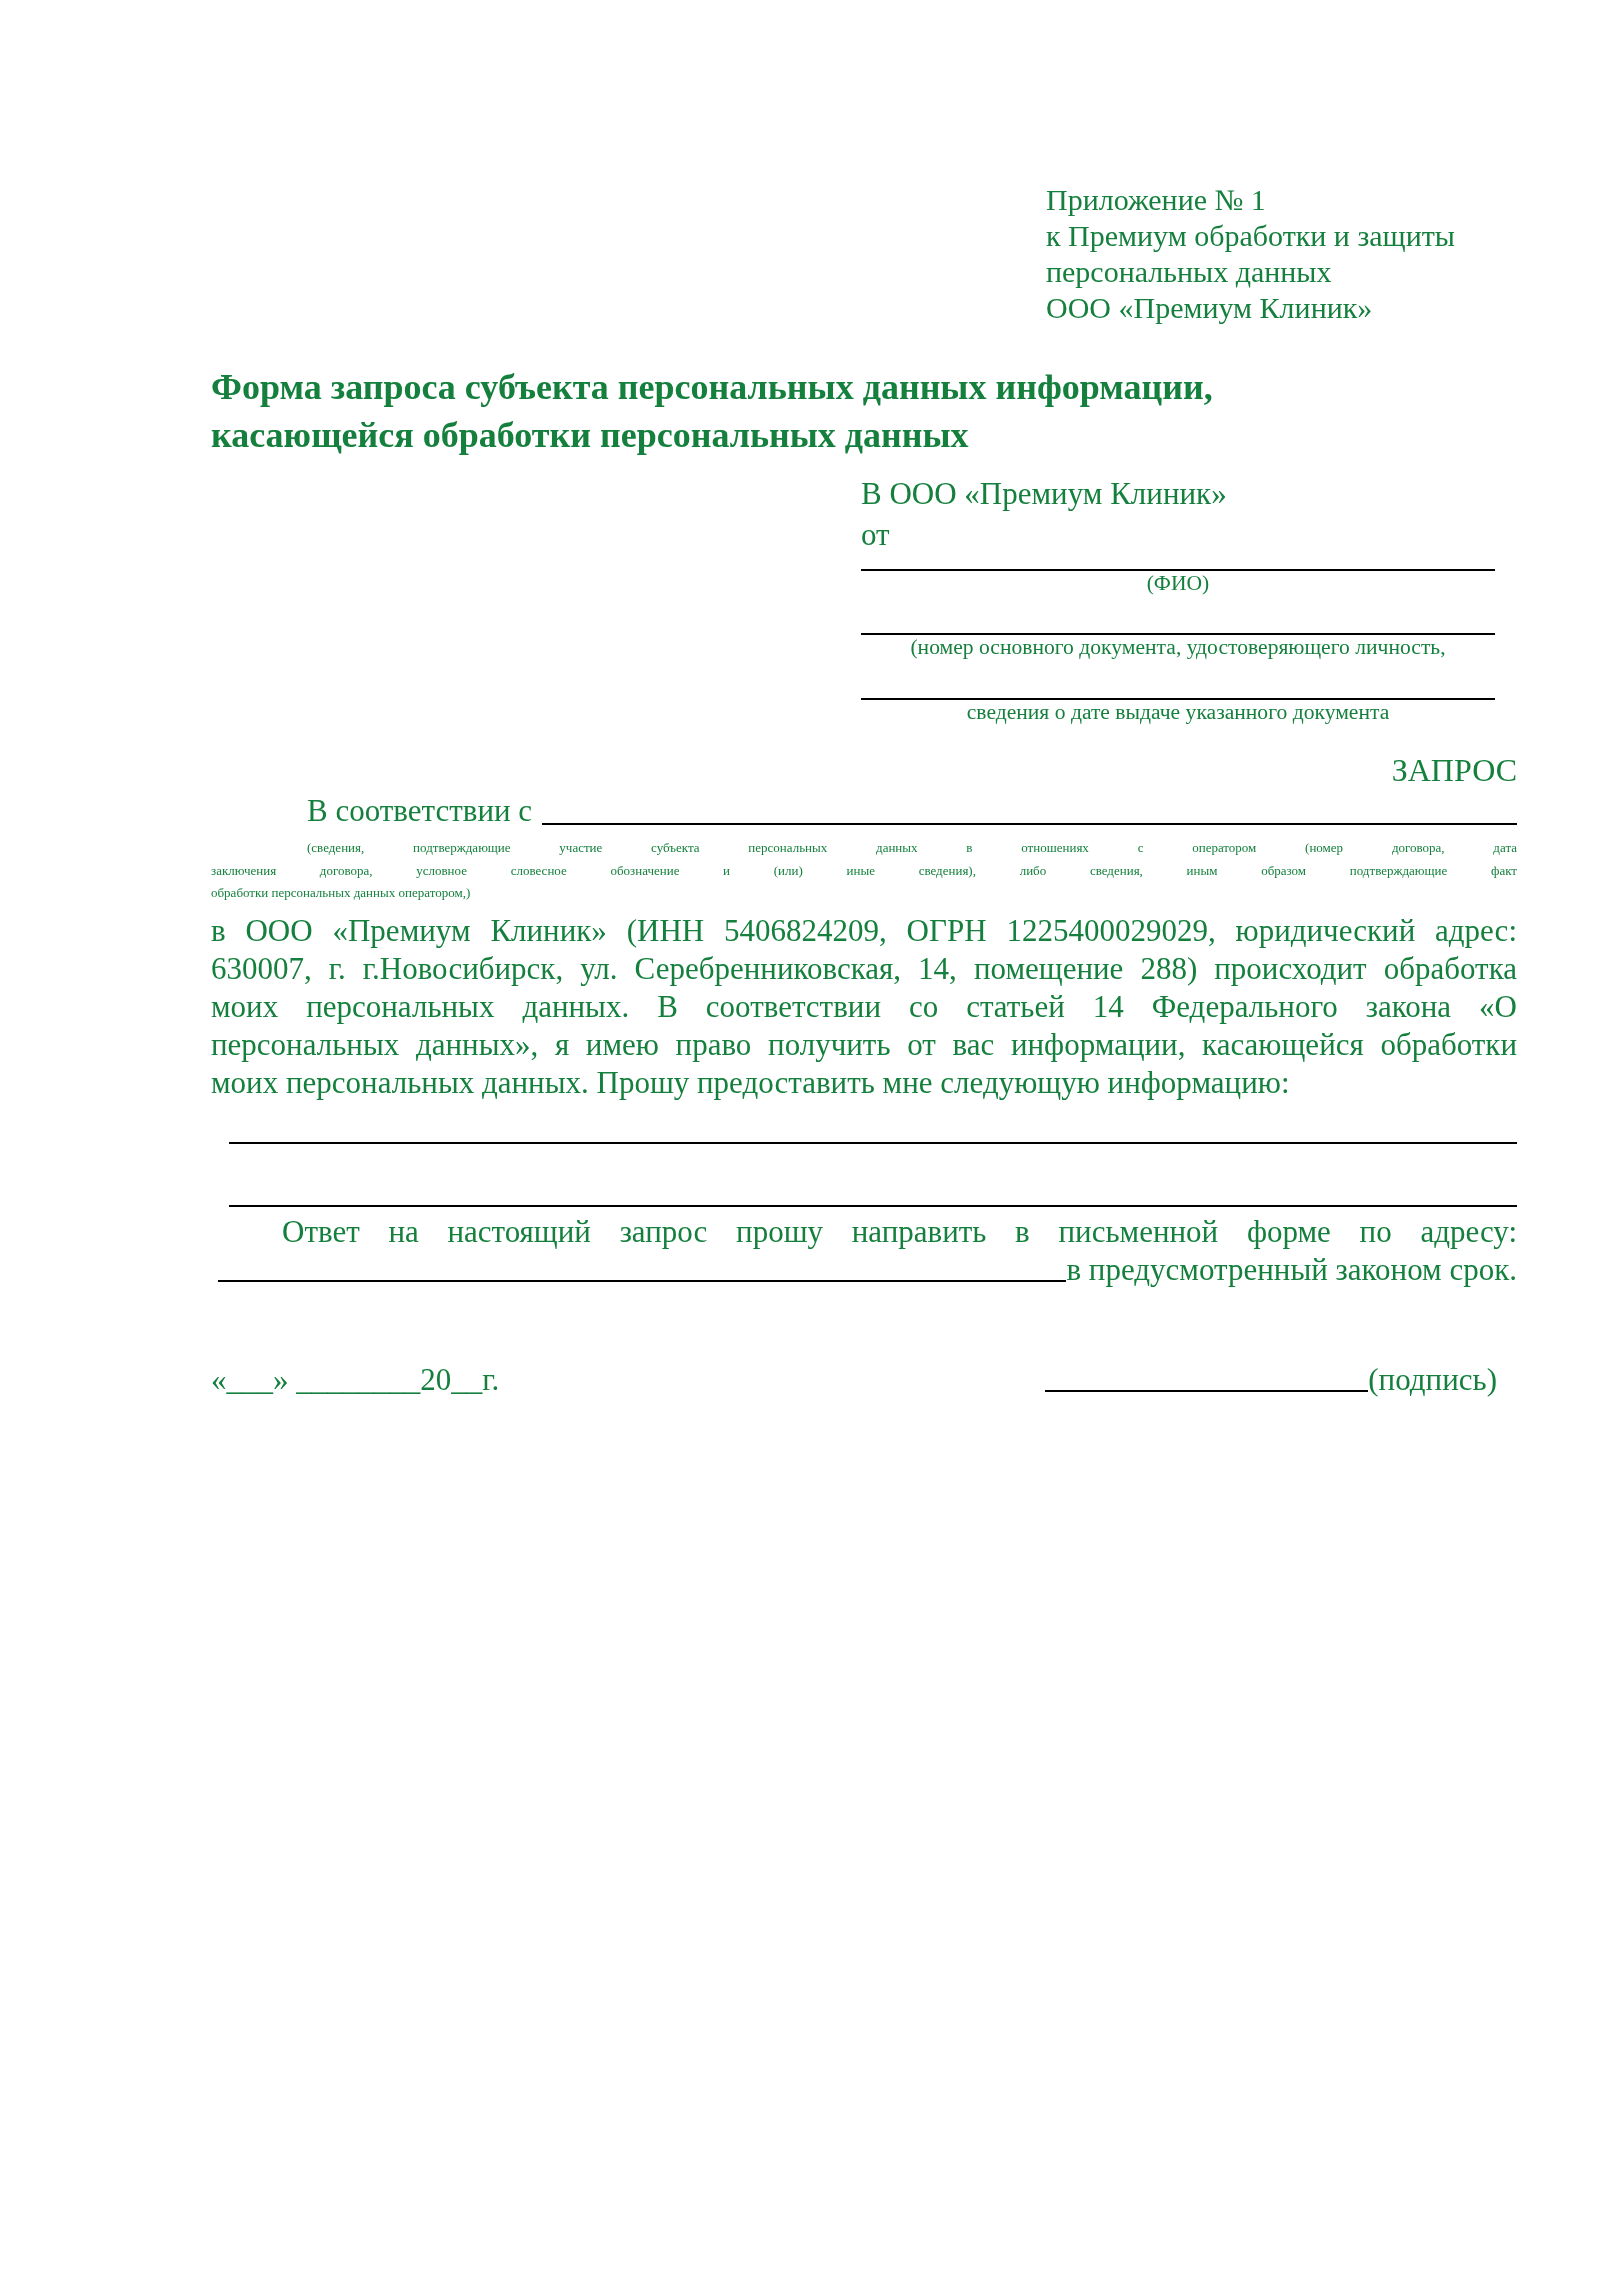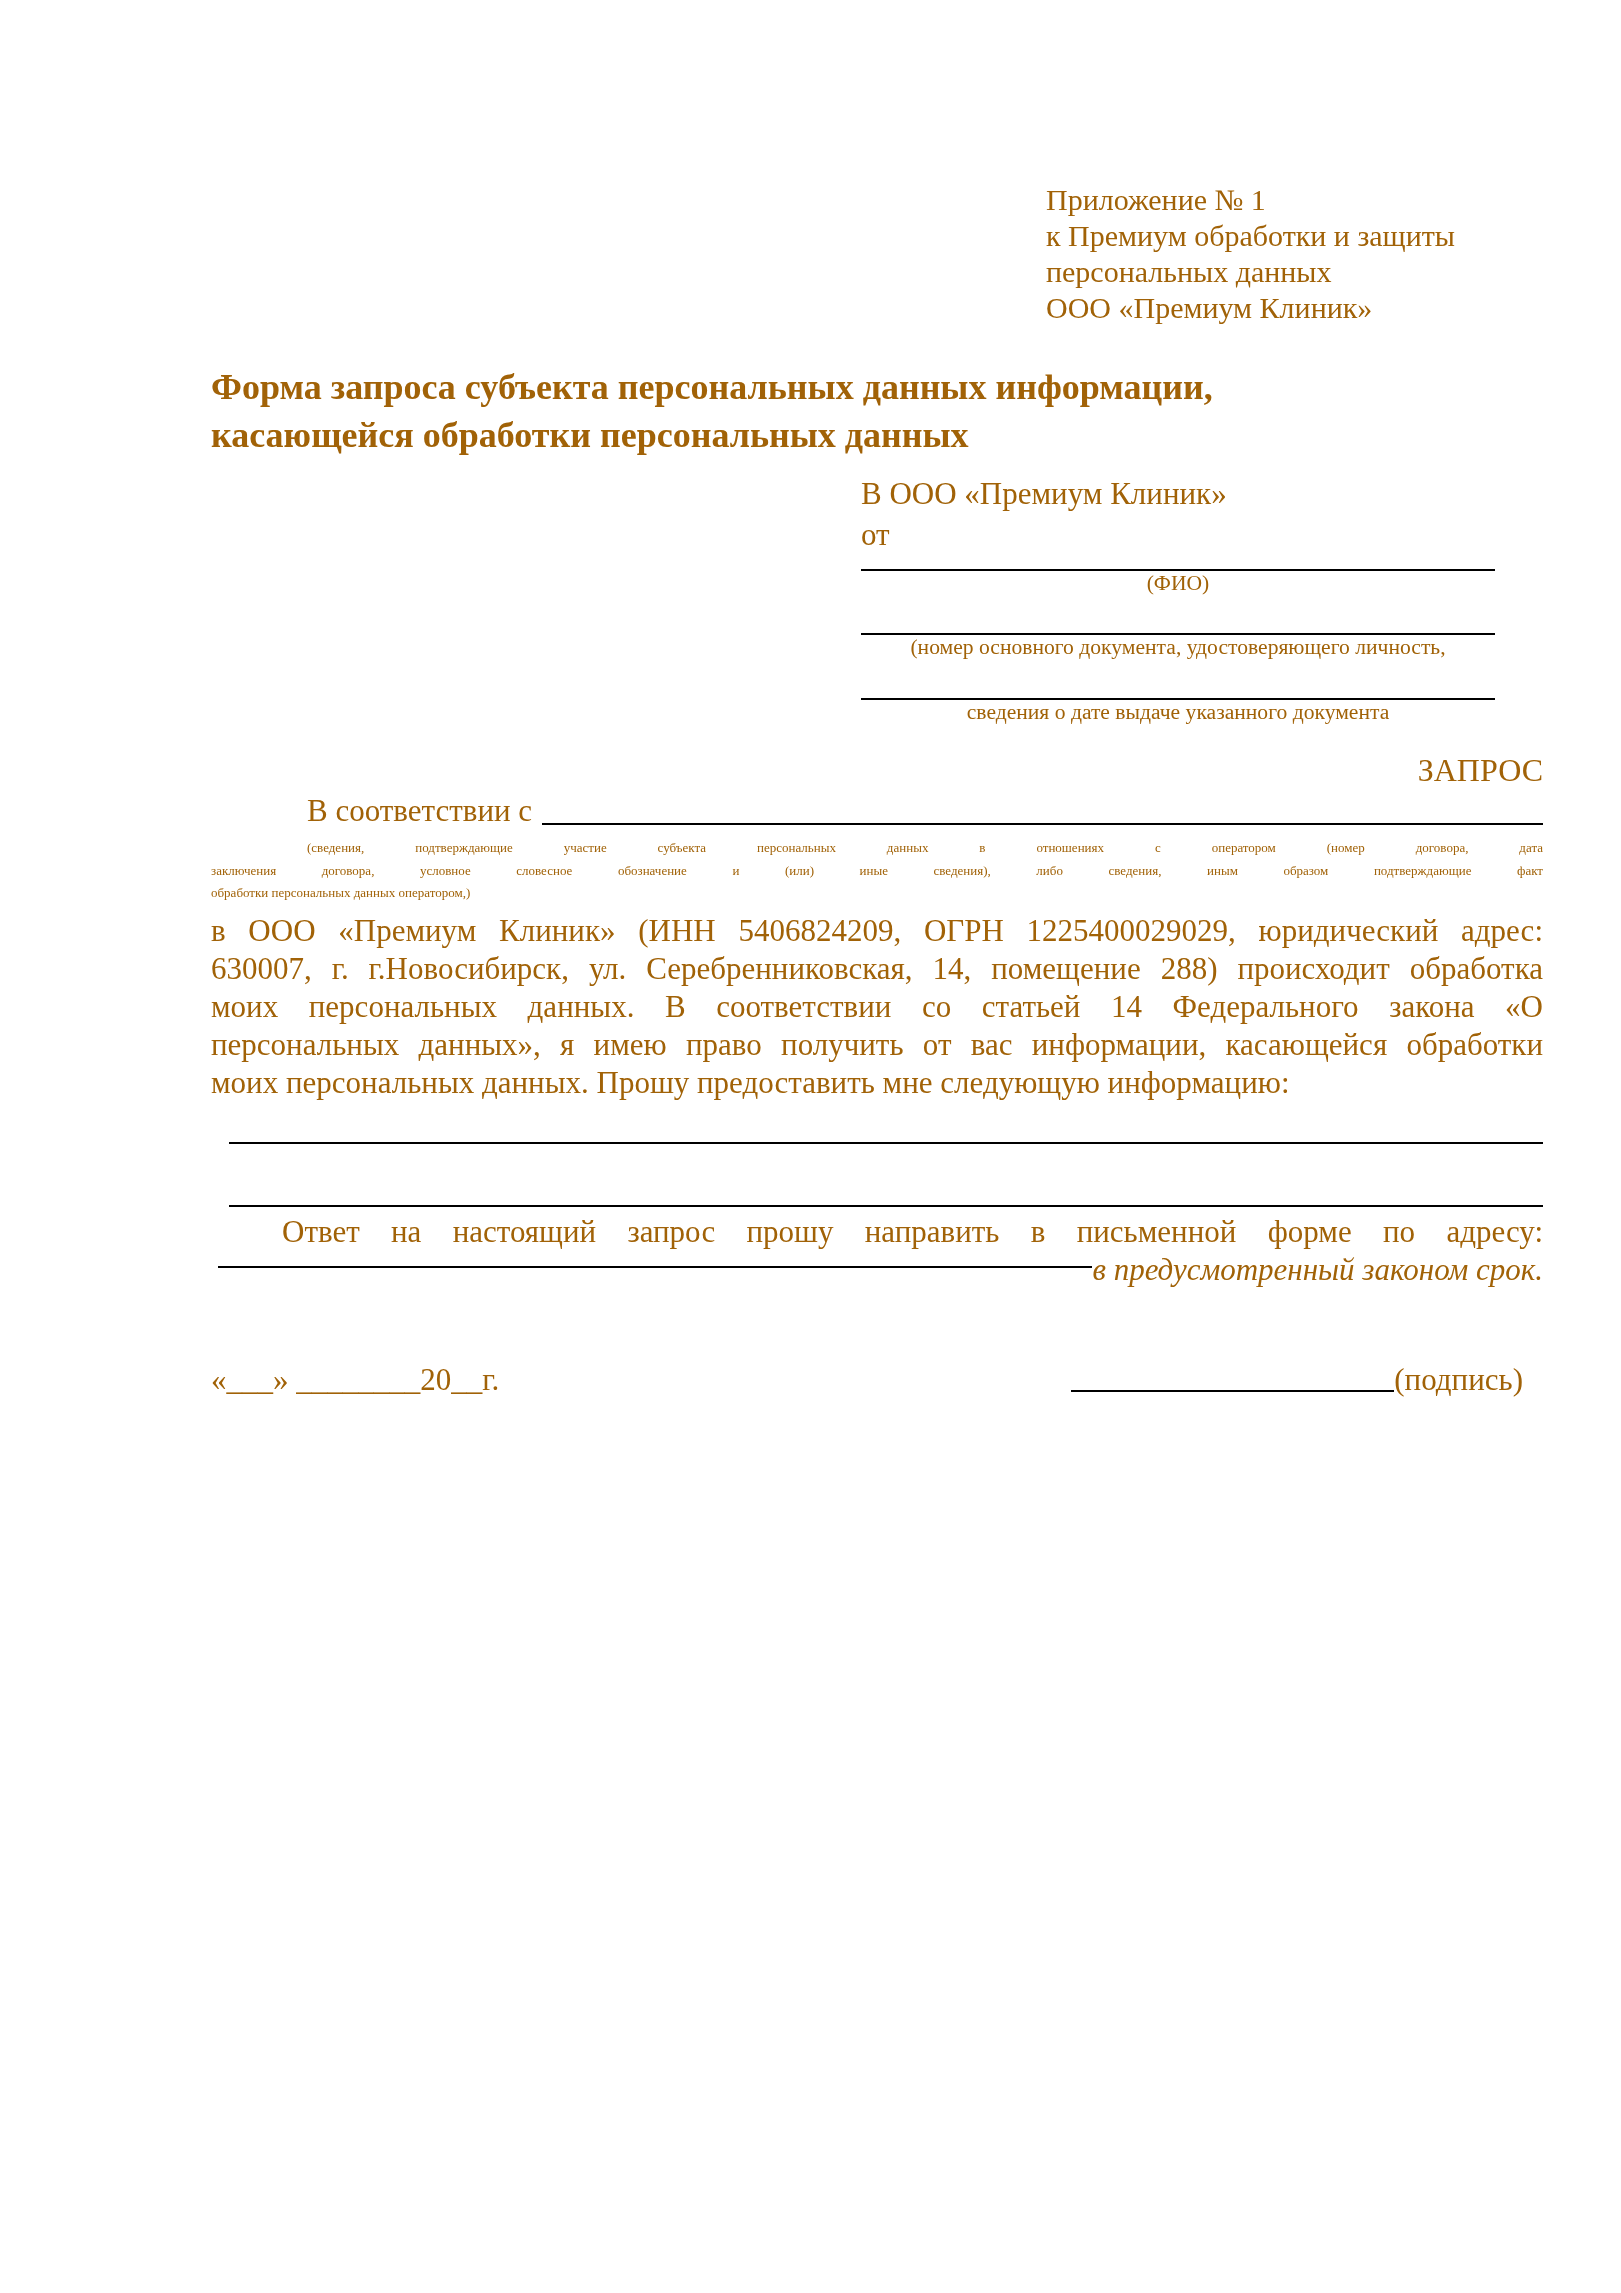--- a/index.html
+++ b/index.html
@@ -5,25 +5,25 @@
   html, body {
     margin: 0;
     padding: 0;
     background: #ffffff;
   }
   .page {
     position: relative;
     width: 1621px;
     height: 2124px;
     background: #ffffff;
-    color: #a16207;
+    color: #15803d;
     font-family: "Liberation Serif", "DejaVu Serif", serif;
     font-size: 31px;
     box-sizing: border-box;
-    padding: 182px 78px 0 211px;
+    padding: 182px 104px 0 211px;
     overflow: hidden;
   }
 
   
   .doc-header {
     margin-left: 835px;
     font-size: 30px;
     line-height: 36px;
   }
 
@@ -115,24 +115,23 @@
   }
 
   
   .answer-para {
     margin-top: 5.9px;
     line-height: 38px;
     padding-left: 71px;
   }
   .tail-row {
     display: flex;
-    align-items: center;
+    align-items: flex-end;
     line-height: 38px;
     white-space: nowrap;
-    font-style: italic;
   }
   .tail-row .fill {
     flex: 1;
     border-bottom: 2.9px solid #000;
     margin-bottom: 6.9px;
     margin-left: 6.9px;
   }
 
   
   .signature-row {

